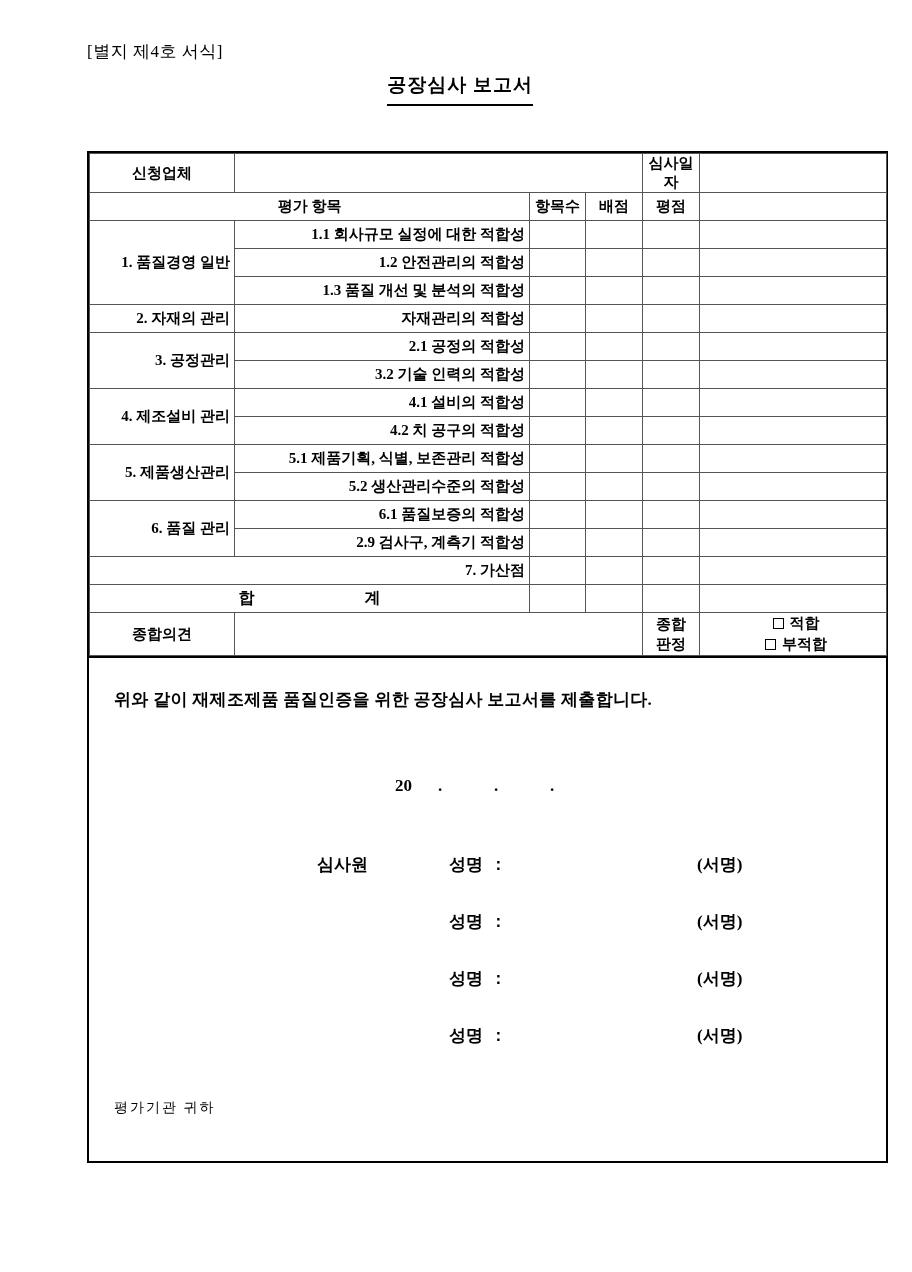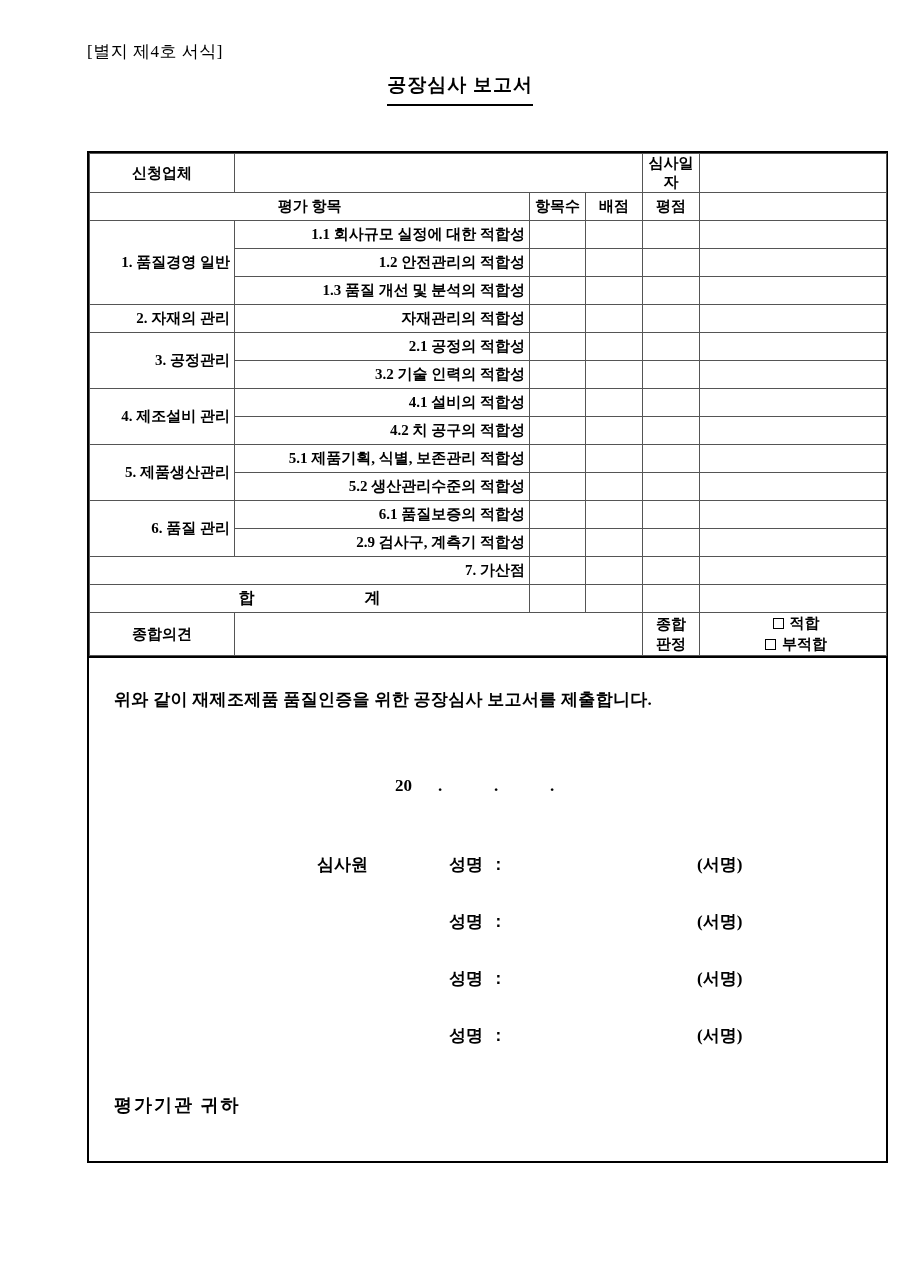--- a/index.html
+++ b/index.html
@@ -176,22 +176,22 @@
     position: absolute;
     left: 608px;
     top: 0;
     white-space: nowrap;
   }
 
   .footer-org {
     position: absolute;
     left: 25px;
     bottom: 44px;
-    font-size: 18px;
-    font-weight: bold;
+    font-size: 14px;
+    font-weight: normal;
     letter-spacing: 2px;
     white-space: nowrap;
   }
 </style>
 </head>
 <body>
 
 <div class="page">
 
   <div class="form-ref">[별지 제4호 서식]</div>

